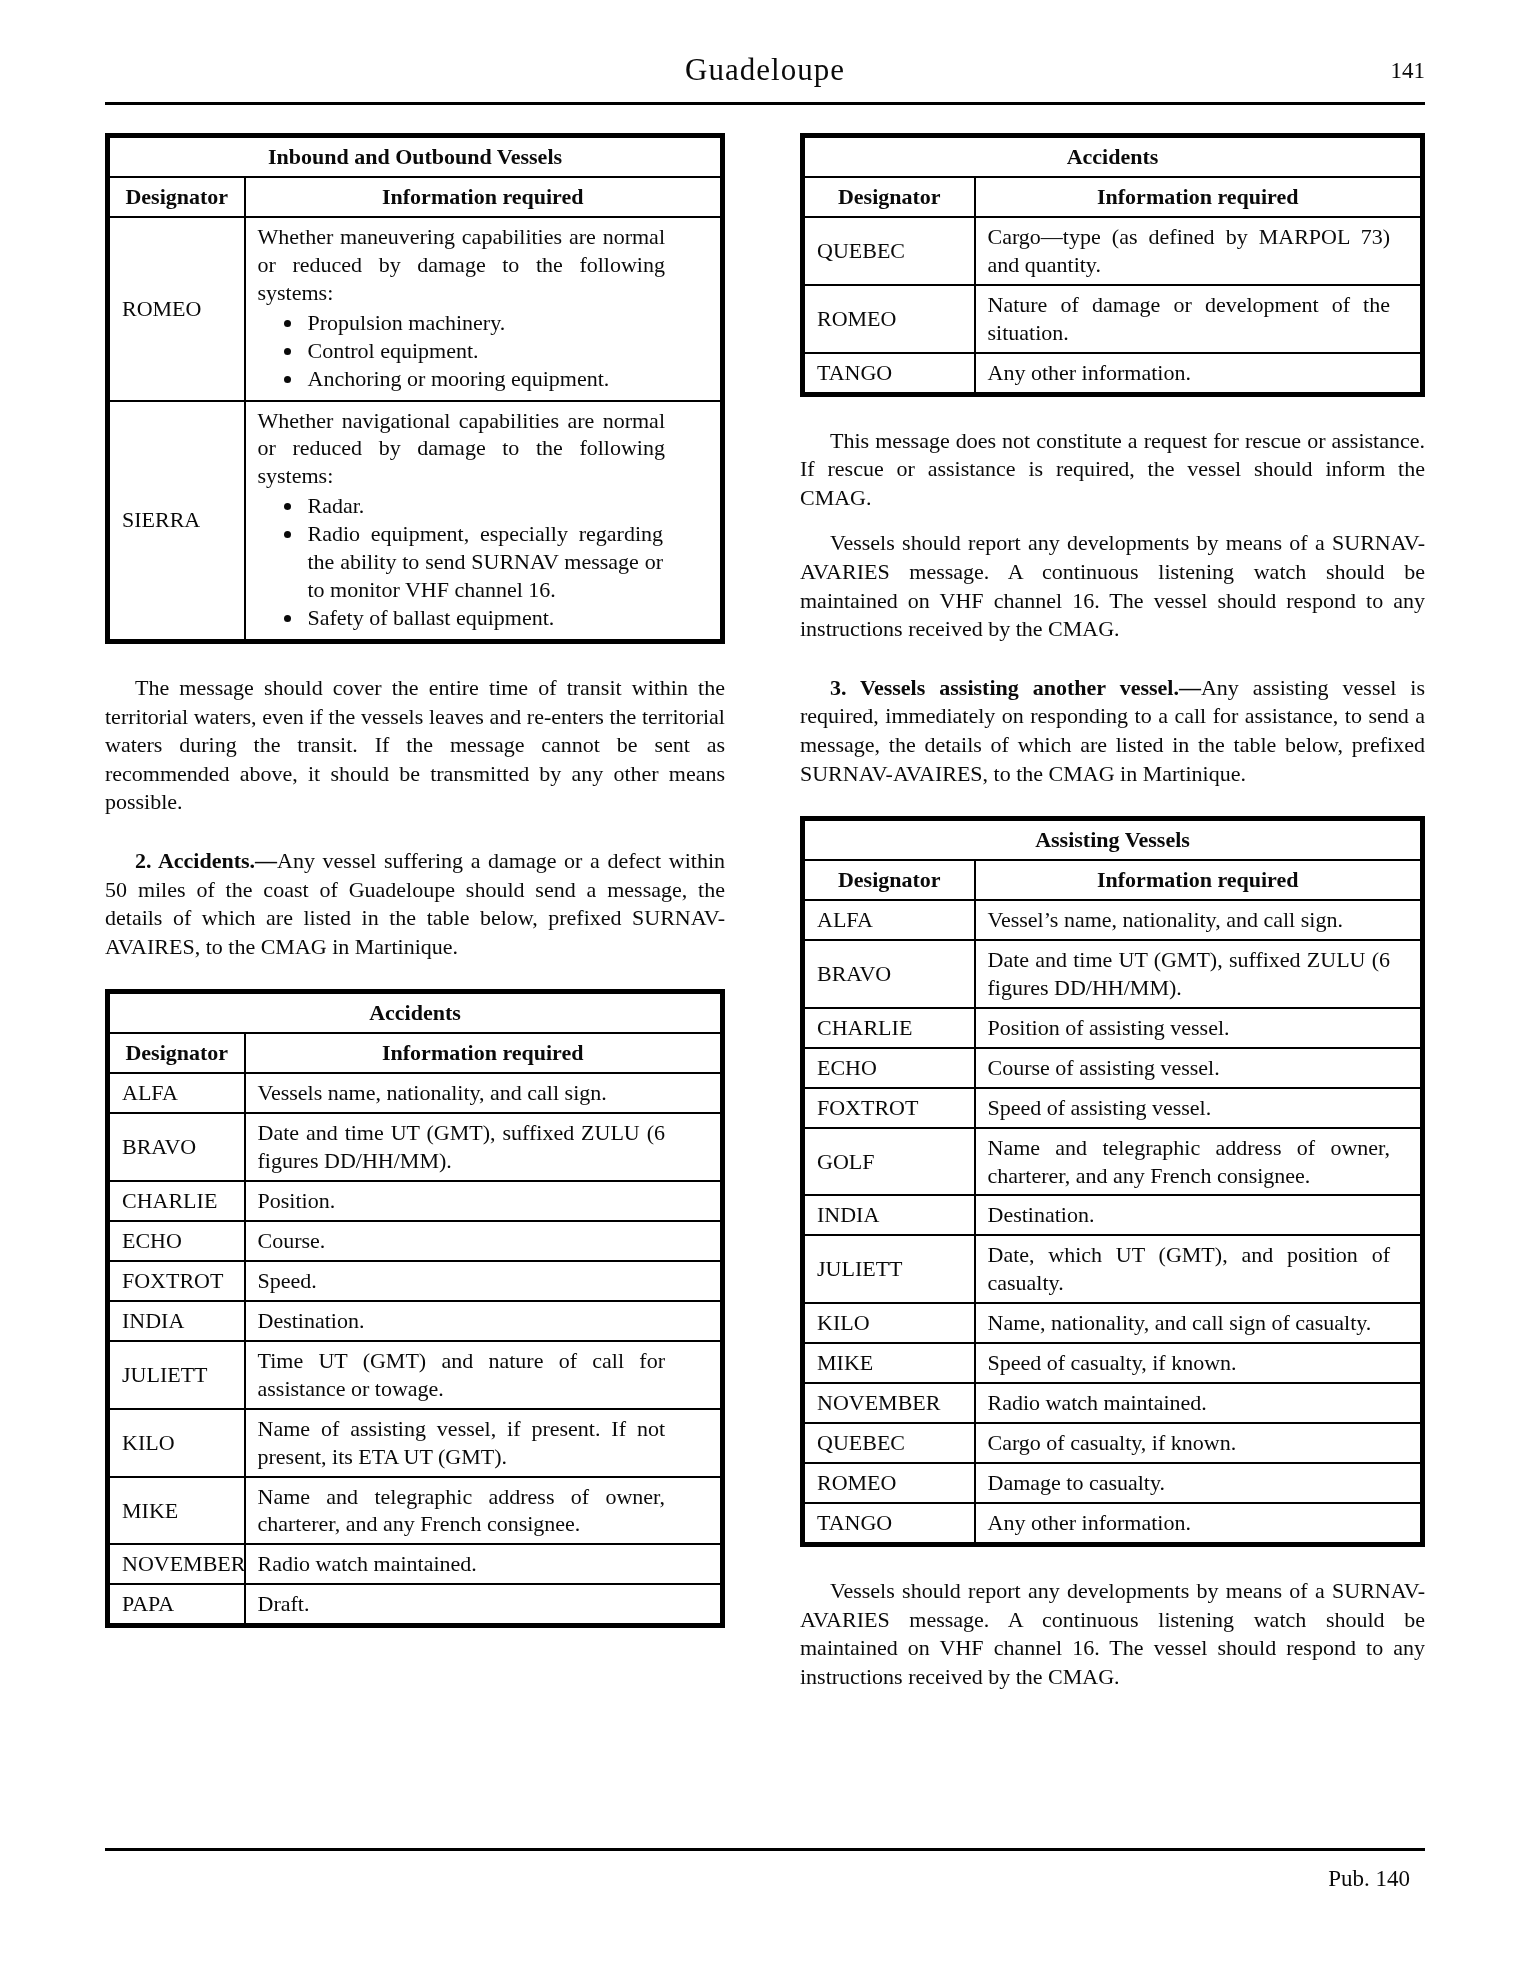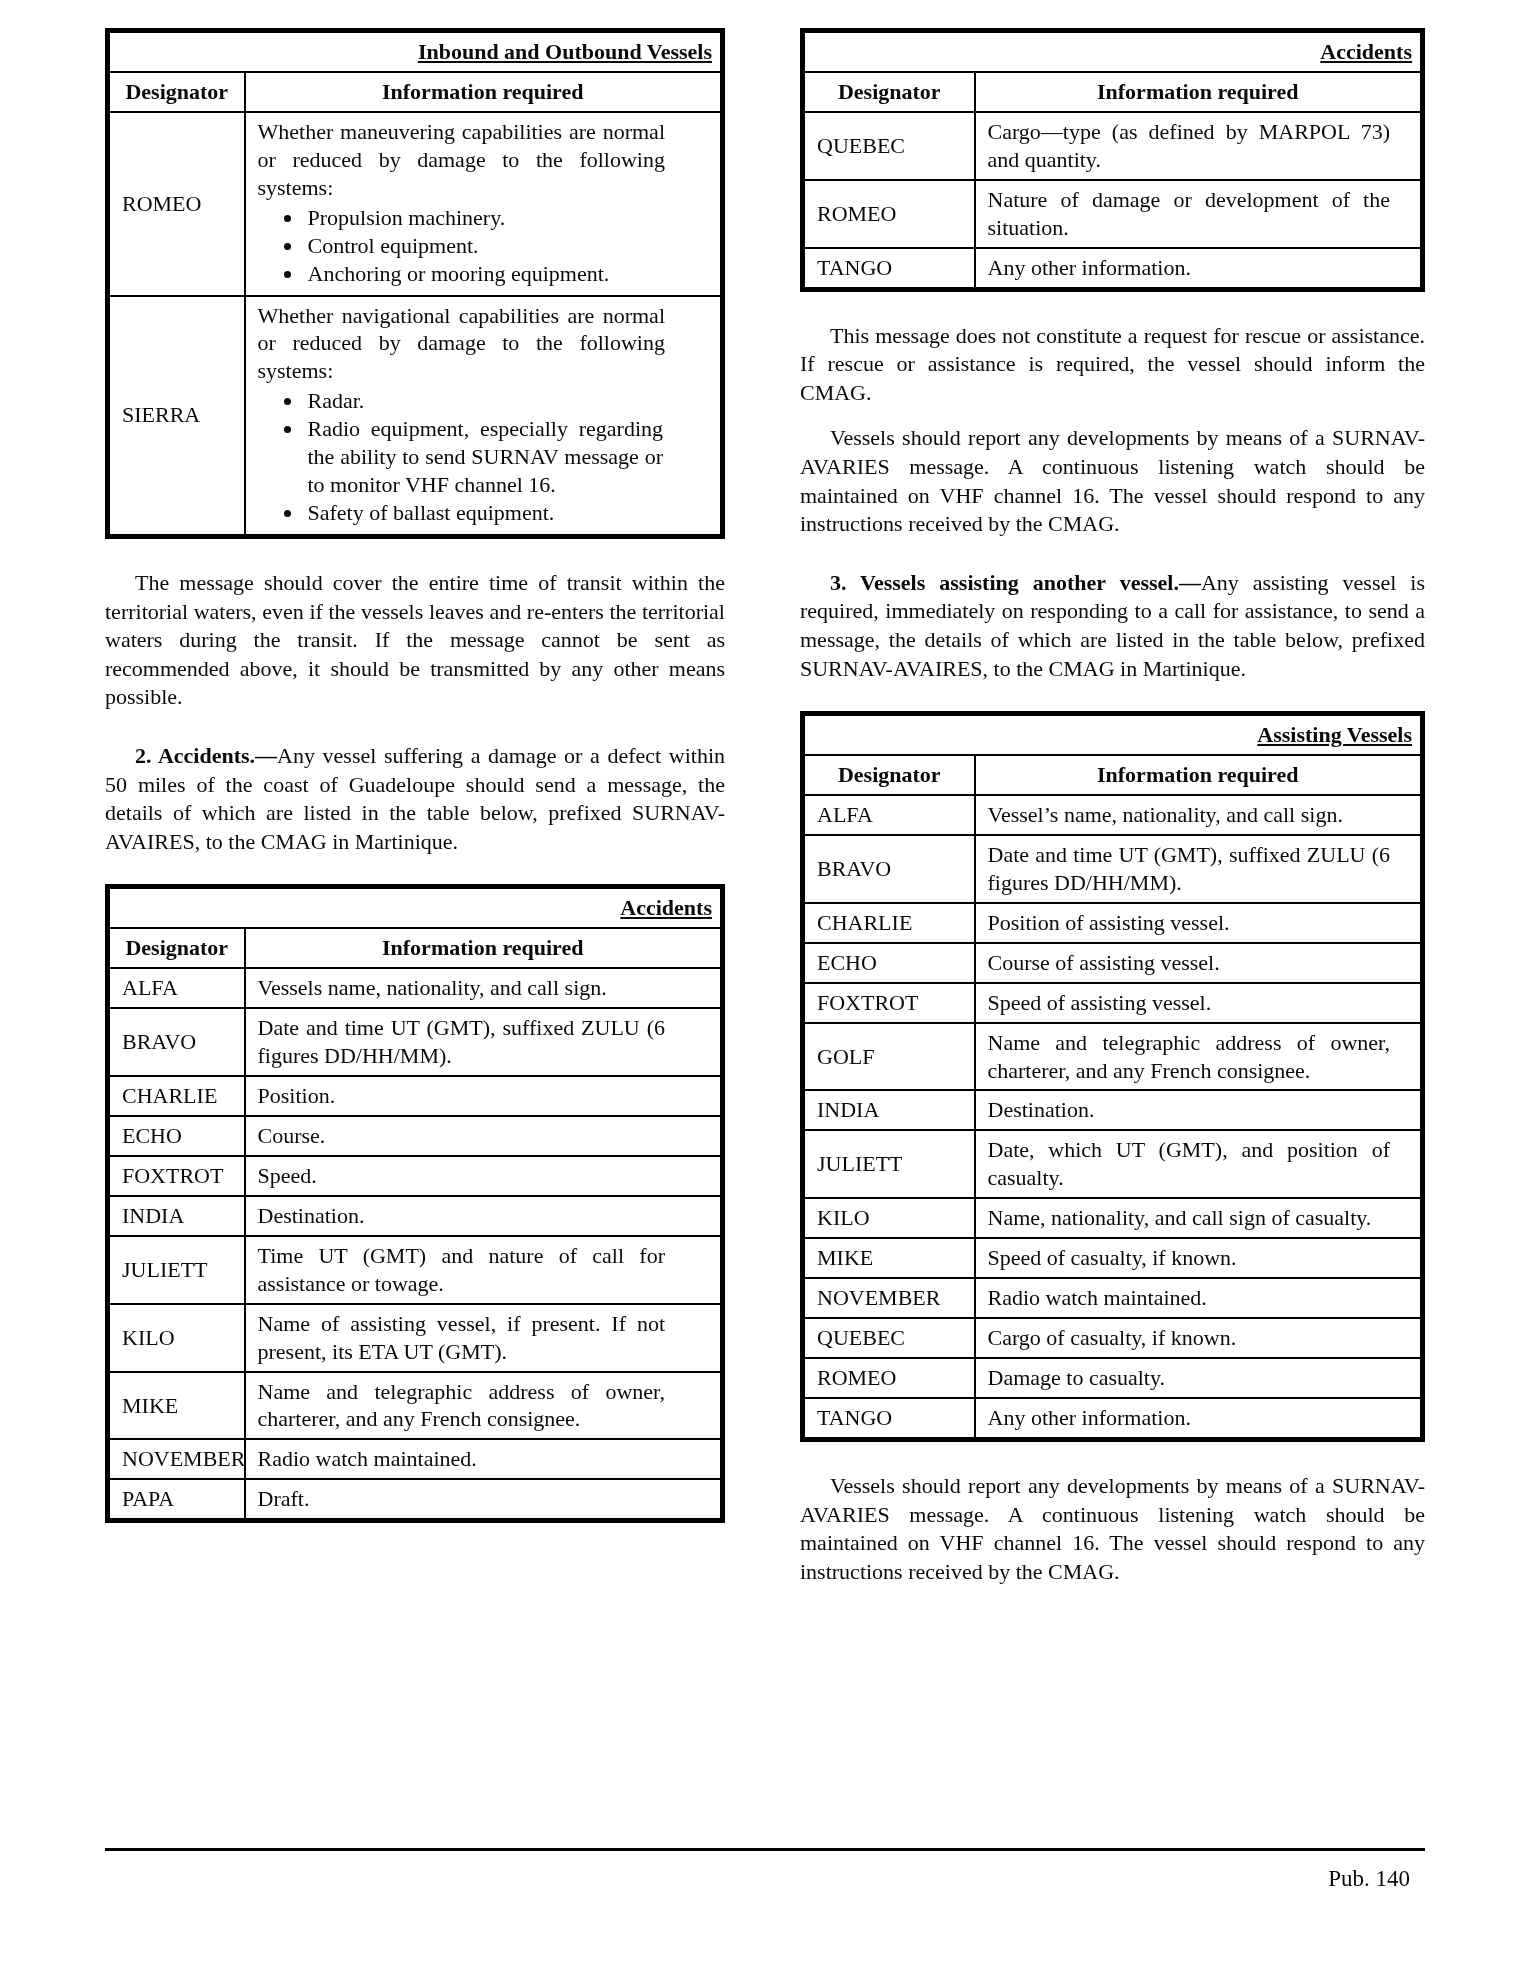--- a/index.html
+++ b/index.html
@@ -25,40 +25,45 @@
   .col.right { width: 625px; }
 
   p.para { text-align: justify; text-indent: 30px; margin-top: 17px; }
   p.para.section { margin-top: 30px; }
   .lead { font-weight: bold; }
 
   
   table.pub { border-collapse: collapse; border: 5px solid #000; width: 100%; margin-top: 28px; table-layout: fixed; }
   table.pub.first { margin-top: 0; }
   table.pub th, table.pub td { border: 2px solid #000; font-size: 22px; line-height: 1.27; }
-  th.t-title { text-align: right; font-weight: bold; padding: 5px 8px; text-decoration: underline; }
+  th.t-title { text-align: center; font-weight: bold; padding: 5px 8px; }
   th.t-col { text-align: center; font-weight: bold; padding: 5px 8px; border-bottom: 4px solid #000; }
   col.c-des { width: 137px; }
   .right col.c-des { width: 172px; }
   td.des { vertical-align: middle; padding: 5px 8px 5px 12px; }
   td.info { vertical-align: middle; text-align: justify; padding: 5px 55px 5px 12px; }
   .right td.info { padding-right: 30px; }
   td.info .intro { text-align: justify; }
   td.info ul { margin: 2px; padding-left: 44px; list-style-type: disc; }
   td.info li { padding-left: 4px; text-align: justify; }
 
   
   .footer-rule { position: absolute; left: 105px; right: 105px; top: 1848px; border-top: 3px solid #000; }
   .footer-pub { position: absolute; right: 120px; top: 1866px; font-size: 23px; }
 </style>
 </head>
 <body>
 
 <div class="page">
 
+  <div class="header">
+    <div class="header-title">Guadeloupe</div>
+    <div class="page-number">141</div>
+    <div class="header-rule"></div>
+  </div>
 
   <div class="columns">
 
     <div class="col left">
 
       <table class="pub first">
         <colgroup>
             <col class="c-des">
             <col class="c-info">
           </colgroup>

